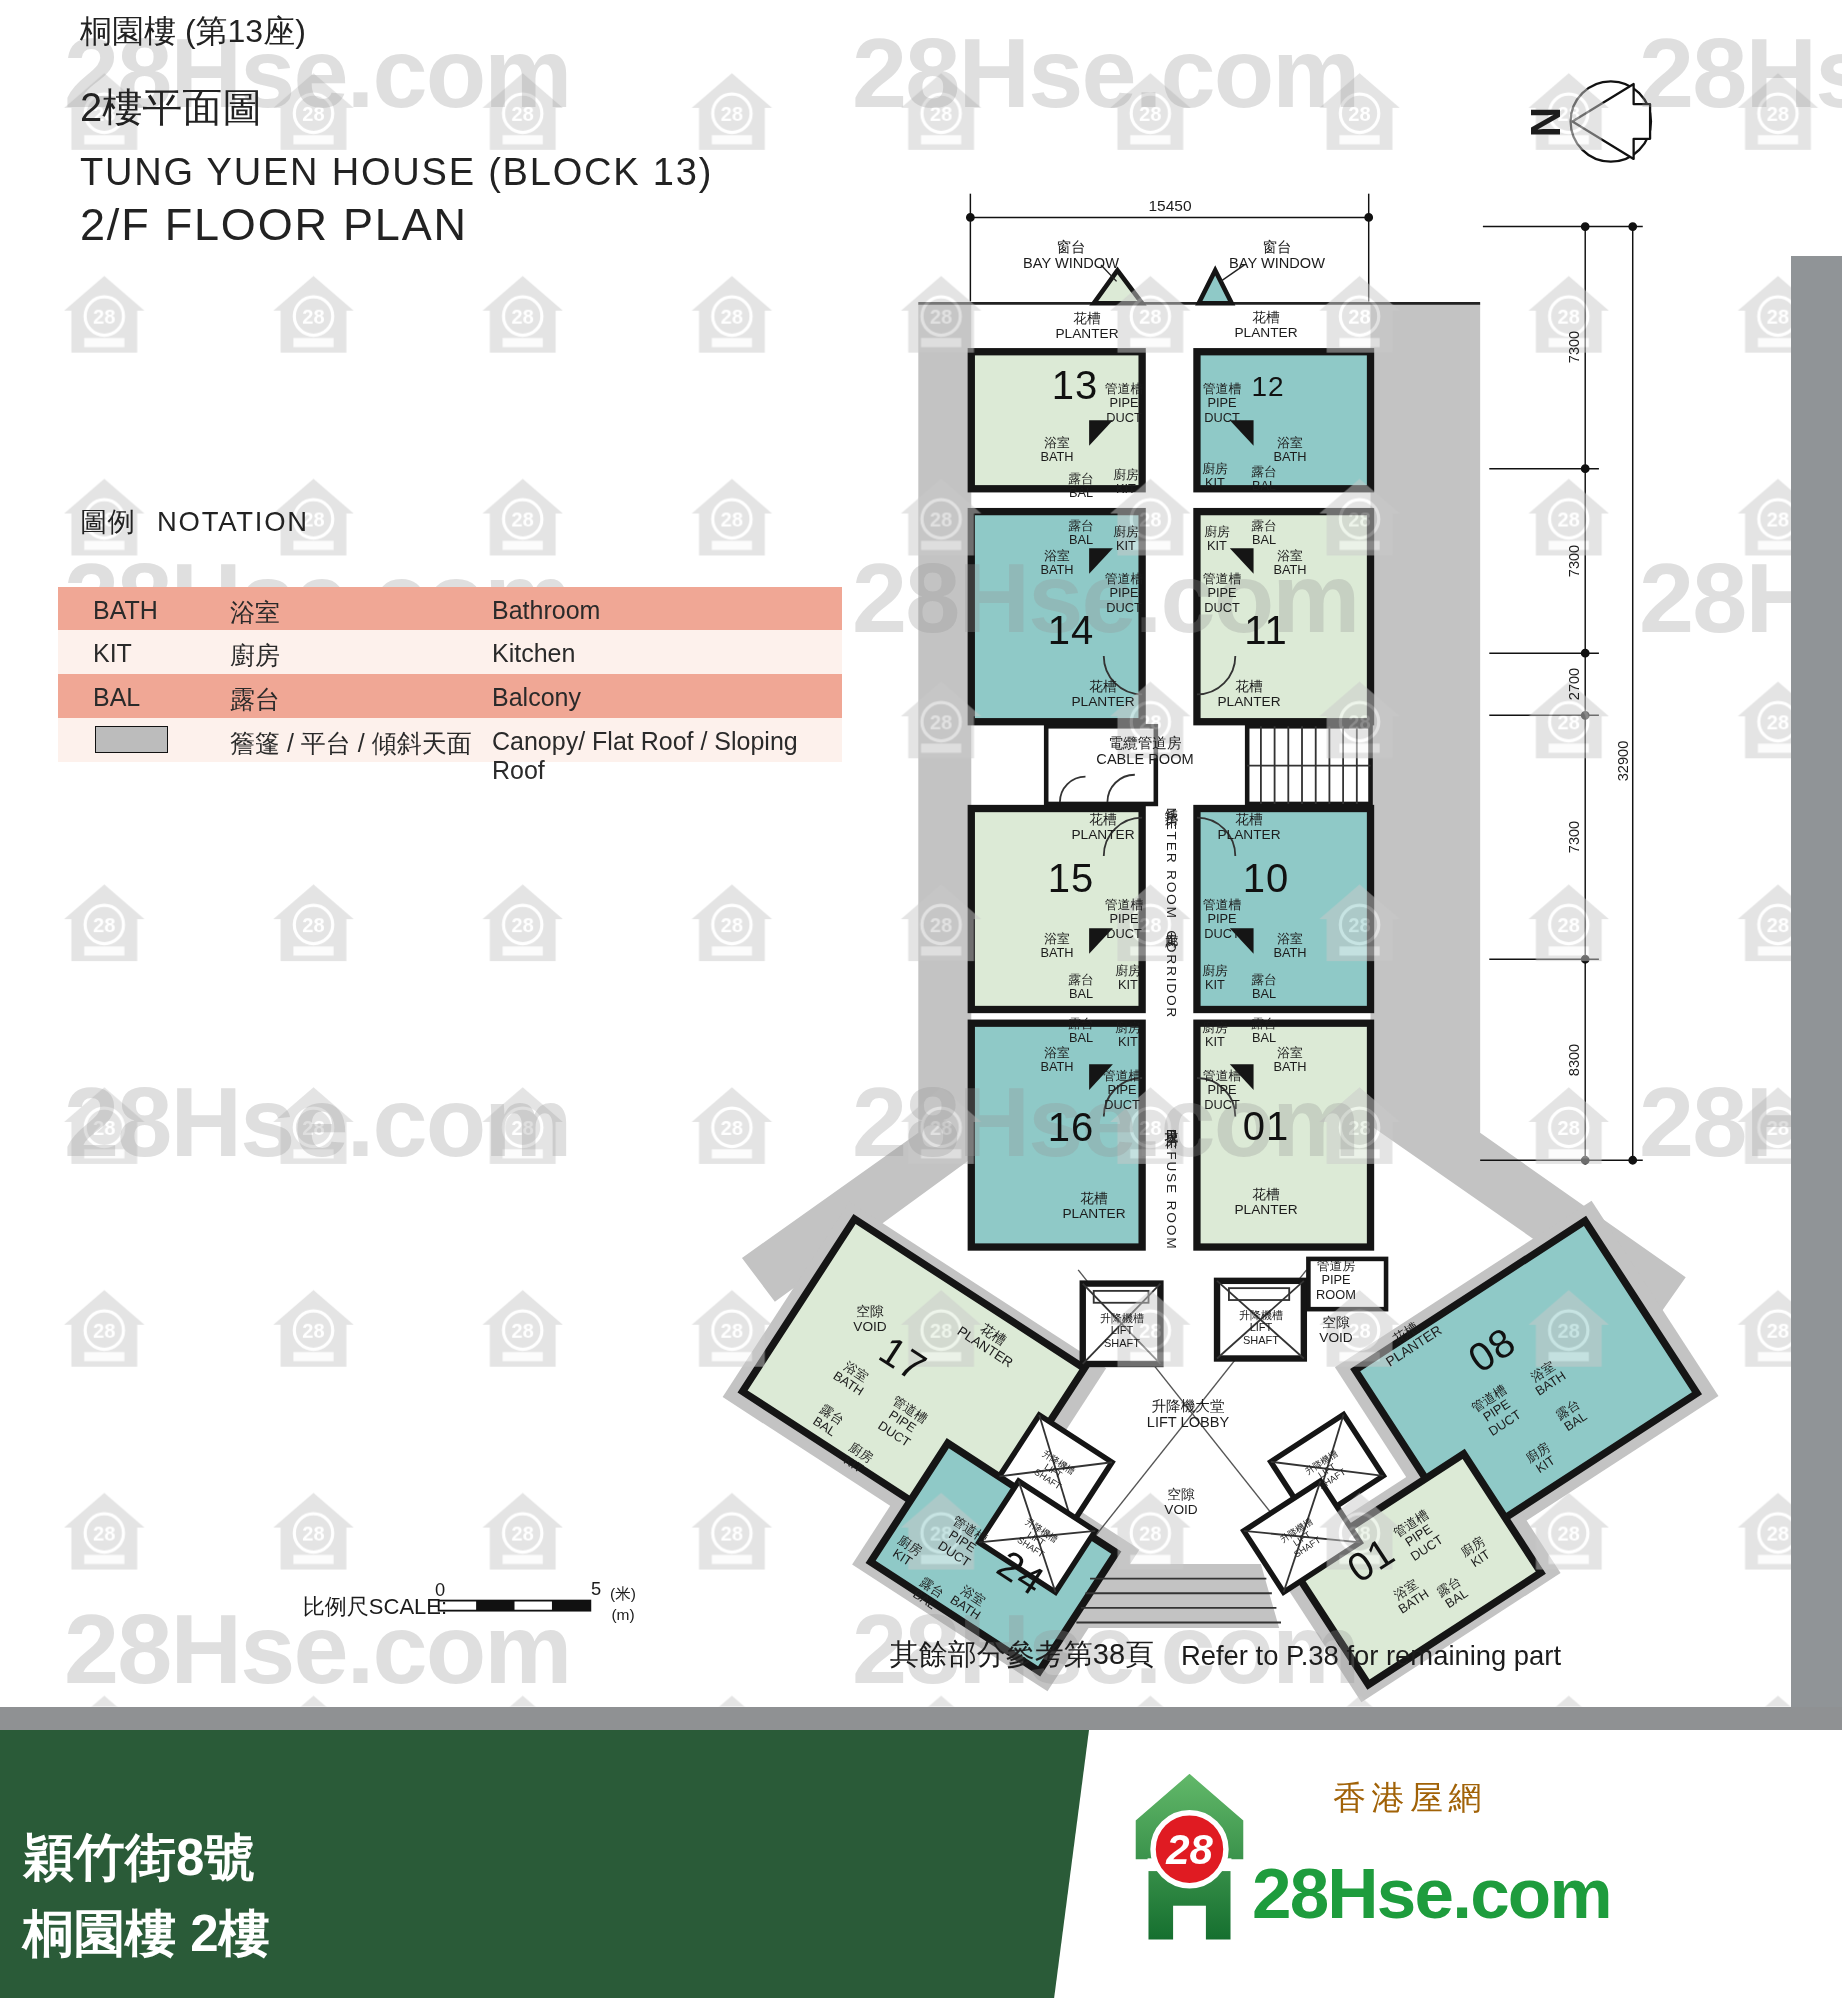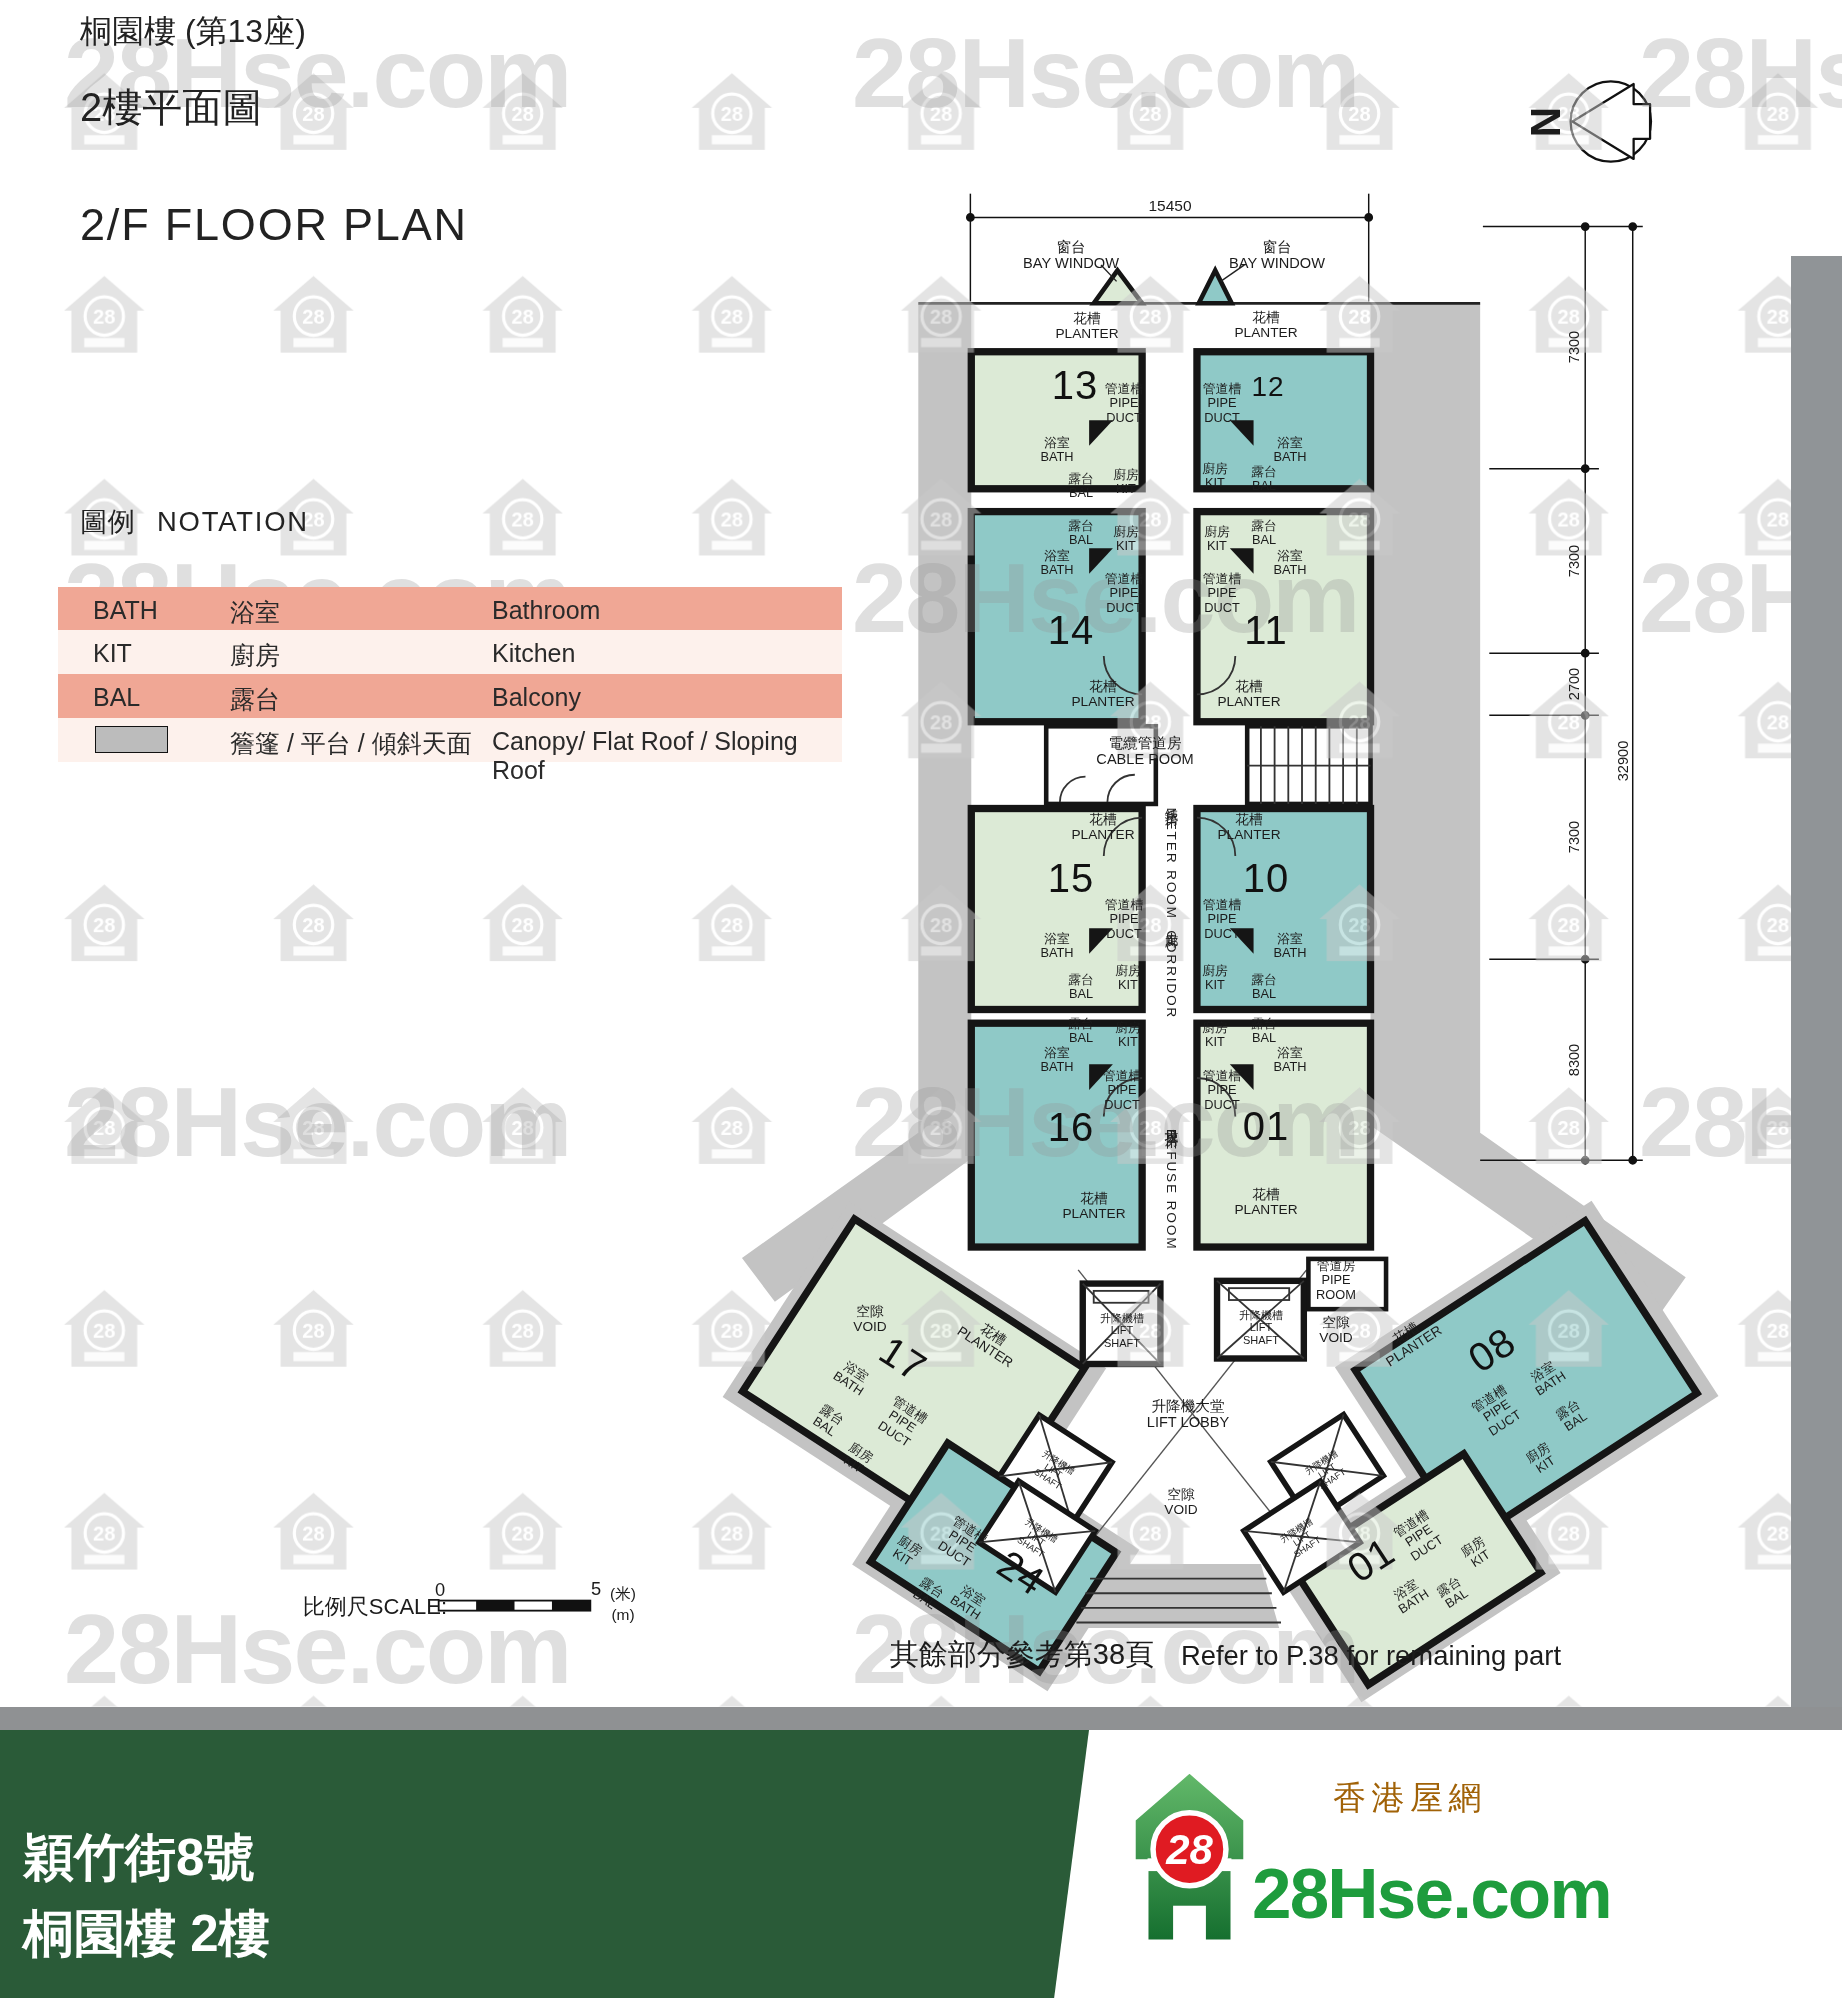--- a/index.html
+++ b/index.html
@@ -218,20 +218,21 @@
     <div class="wm-text" style="left:1639px;top:541px">28Hse.com</div>
     <div class="wm-text" style="left:64px;top:1065px">28Hse.com</div>
     <div class="wm-text" style="left:852px;top:1065px">28Hse.com</div>
     <div class="wm-text" style="left:1639px;top:1065px">28Hse.com</div>
     <div class="wm-text" style="left:64px;top:1592px">28Hse.com</div>
     <div class="wm-text" style="left:852px;top:1592px">28Hse.com</div>
   </div>
 
   <div class="tl" style="left:80px;top:10px;font-size:32px">桐園樓 (第13座)</div>
   <div class="tl" style="left:80px;top:80px;font-size:40px">2樓平面圖</div>
+  <div class="tl" style="left:80px;top:151px;font-size:38px;letter-spacing:1.8px">TUNG YUEN HOUSE (BLOCK 13)</div>
   <div class="tl" style="left:80px;top:199px;font-size:45px;letter-spacing:1.8px">2/F FLOOR PLAN</div>
 
   <div class="lbl" style="left:1546px;top:122px;font-size:42px;font-weight:bold;transform:translate(-50%,-50%) rotate(-90deg)">N</div>
 
   <div class="tl" style="left:80px;top:504px;font-size:27.4px">圖例</div>
   <div class="tl" style="left:157px;top:506px;font-size:27.4px;letter-spacing:1.8px">NOTATION</div>
 
   <div class="legend-row" style="top:587px;background:#f0a795">
     <span class="legend-cell" style="left:35px">BATH</span>
     <span class="legend-cell" style="left:172px">浴室</span>

